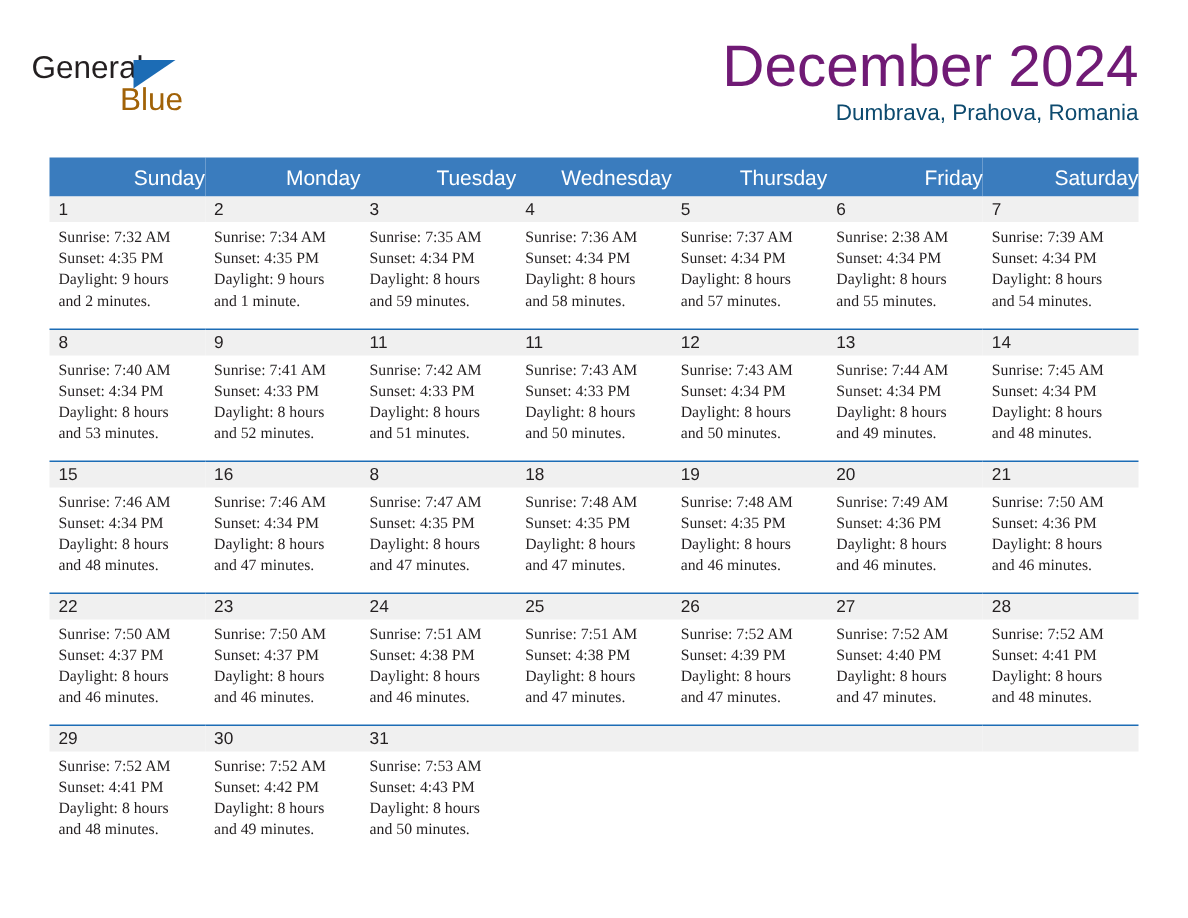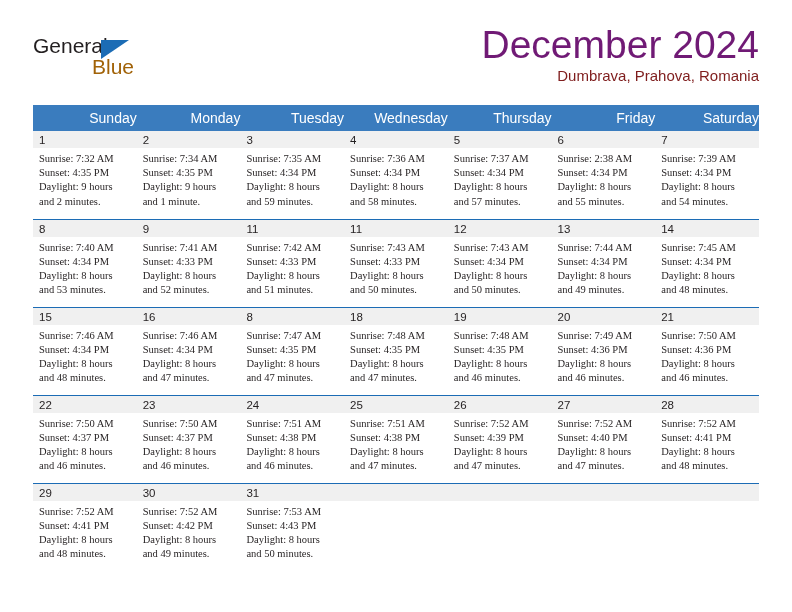--- a/index.html
+++ b/index.html
@@ -17,21 +17,21 @@
   .page {
     position: relative;
     width: 792px;
     height: 612px;
     box-sizing: border-box;
   }
 
   
   .header {
     position: absolute;
-    left: 33px;
+    left: 21px;
     top: 28px;
     right: 33px;
     height: 68px;
   }
   .logo {
     position: absolute;
     left: 0;
     top: 6px;
     width: 180px;
     height: 56px;
@@ -70,21 +70,21 @@
   }
   .cal-title {
     font-size: 39px;
     color: #701a75;
     line-height: 34px;
     white-space: nowrap;
     font-weight: normal;
   }
   .cal-subtitle {
     font-size: 15px;
-    color: #7f1d1d;
+    color: #0c4a6e;
     line-height: 20px;
     margin-top: 4px;
     white-space: nowrap;
   }
 
   
   .calendar {
     position: absolute;
     left: 33px;
     top: 105px;

